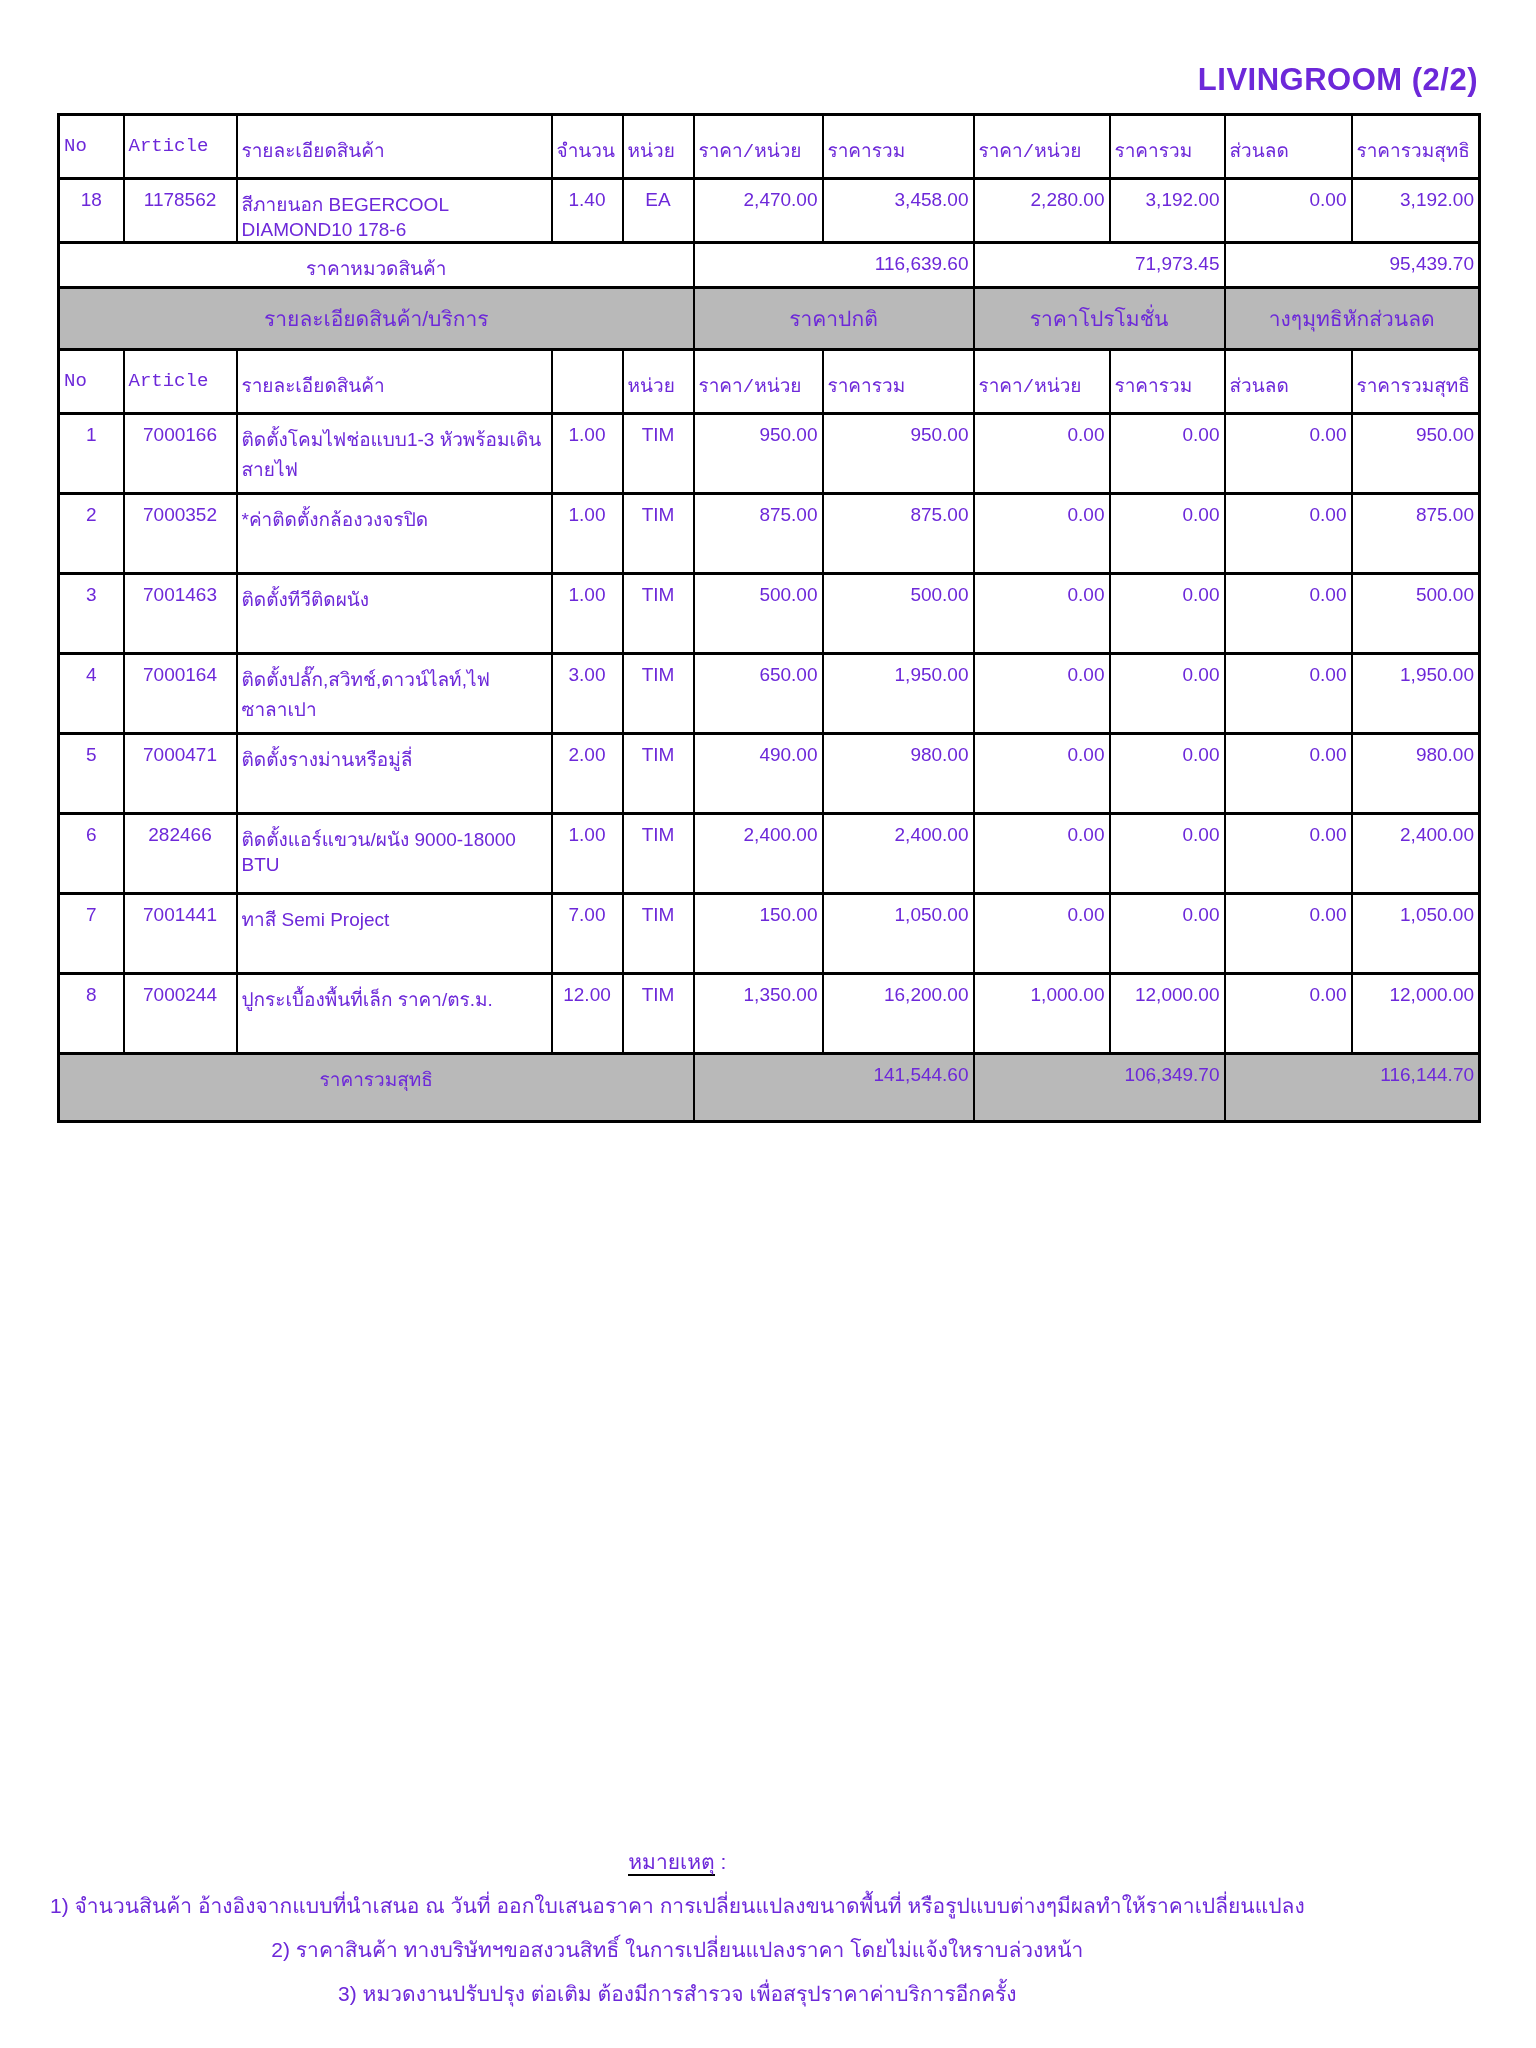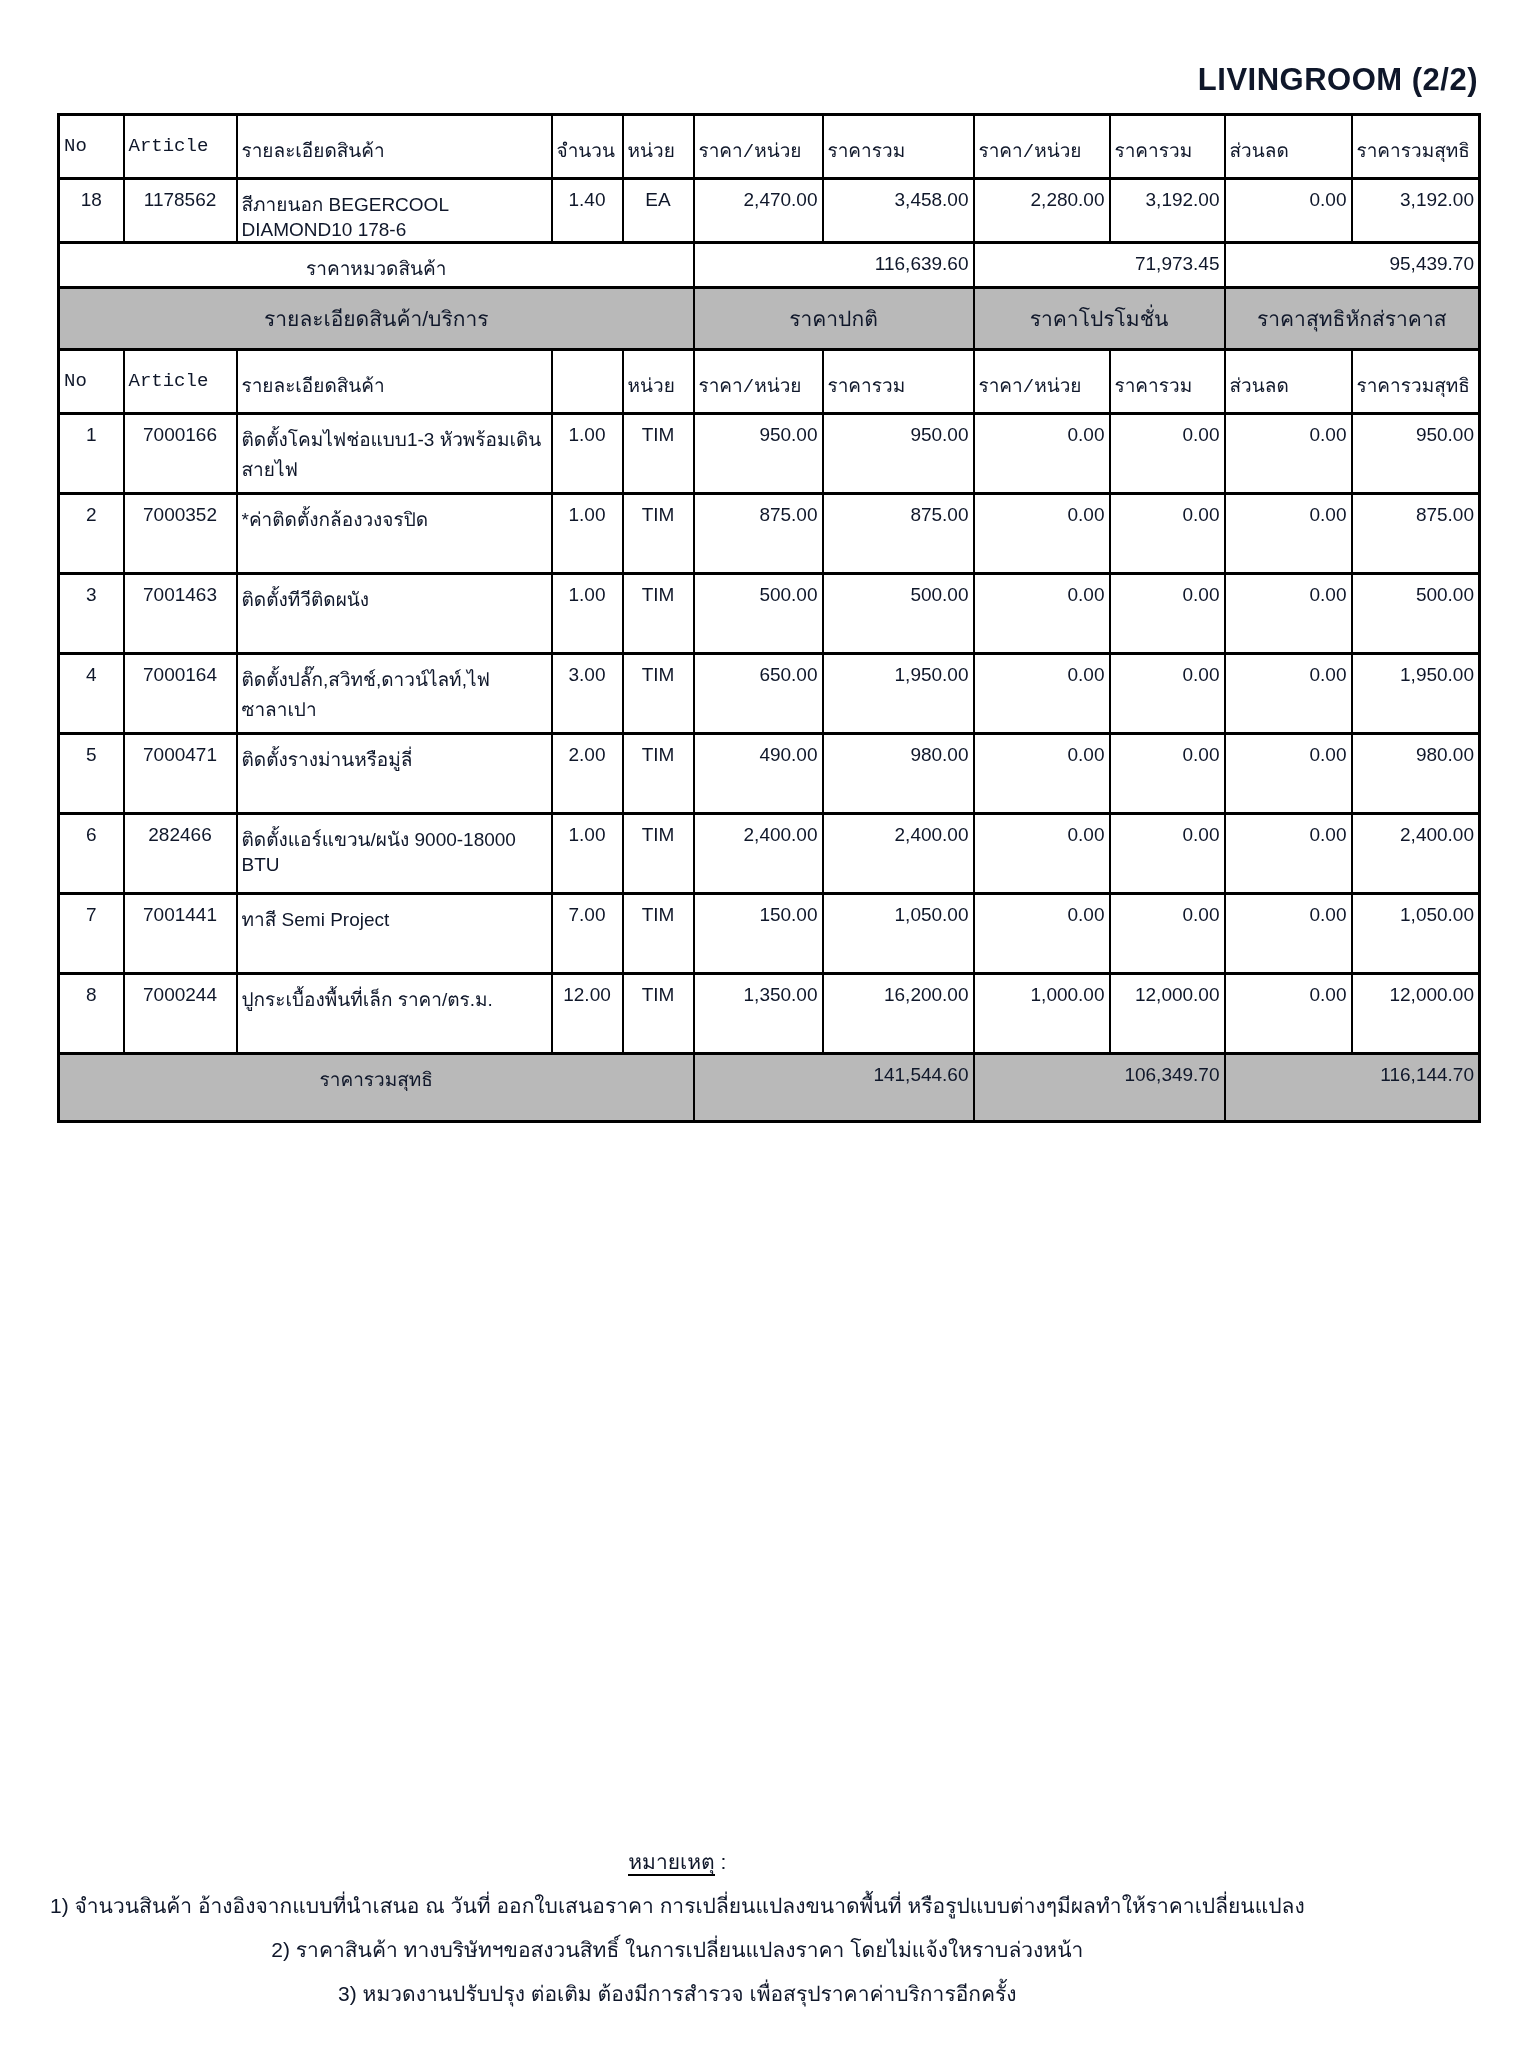--- a/index.html
+++ b/index.html
@@ -1,18 +1,18 @@
 <!DOCTYPE html>
 <html><head>
 <meta charset="utf-8">
 <style>
   html,body{margin:0;padding:0;background:#e8e8e8;}
   .sheet{
     position:relative;width:1536px;height:2048px;background:#ffffff;
-    font-family:"Liberation Sans","DejaVu Sans",sans-serif;color:#0f172a;
+    font-family:"Liberation Sans","DejaVu Sans",sans-serif;color:#6d28d9;
     margin:0 auto;overflow:hidden;
   }
   .page-title{
     position:absolute;top:62px;right:58px;
     font-size:31px;font-weight:bold;letter-spacing:.5px;
   }
   table.qt{
     position:absolute;left:57px;border-collapse:collapse;table-layout:fixed;
     width:1421px;border:3px solid #000;
   }
@@ -117,21 +117,21 @@
         <col style="width:136px">
         <col style="width:115px">
       <col style="width:127px">
         <col style="width:128px">
     </colgroup>
     <tbody>
       <tr class="band h-band">
         <td colspan="5">รายละเอียดสินค้า/บริการ</td>
         <td colspan="2">ราคาปกติ</td>
         <td colspan="2">ราคาโปรโมชั่น</td>
-        <td colspan="2">ราคาสุทธิหักส่ราคาส</td>
+        <td colspan="2">างๆมุทธิหักส่วนลด</td>
       </tr>
       <tr class="h-t2hdr">
         <td class="hdr">No</td>
         <td class="hdr">Article</td>
         <td class="hdr">รายละเอียดสินค้า</td>
         <td class="hdr"></td>
         <td class="hdr">หน่วย</td>
         <td class="hdr">ราคา/หน่วย</td>
         <td class="hdr">ราคารวม</td>
         <td class="hdr">ราคา/หน่วย</td>

